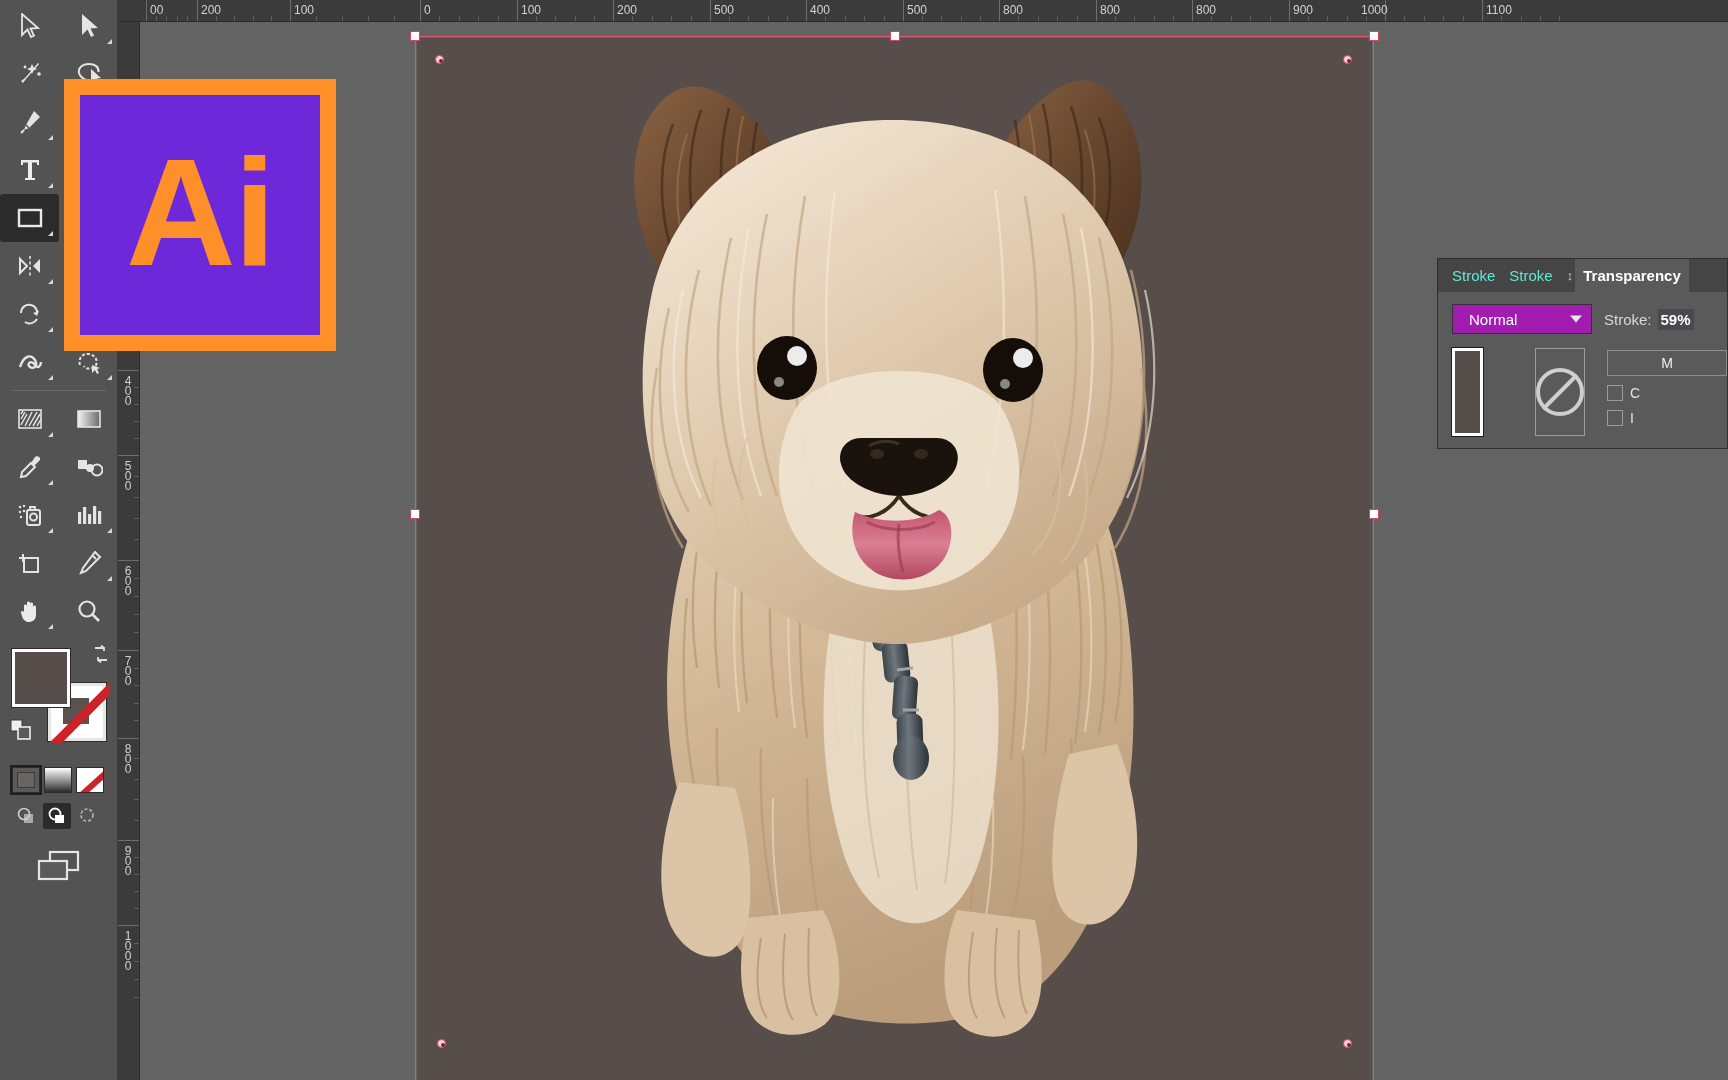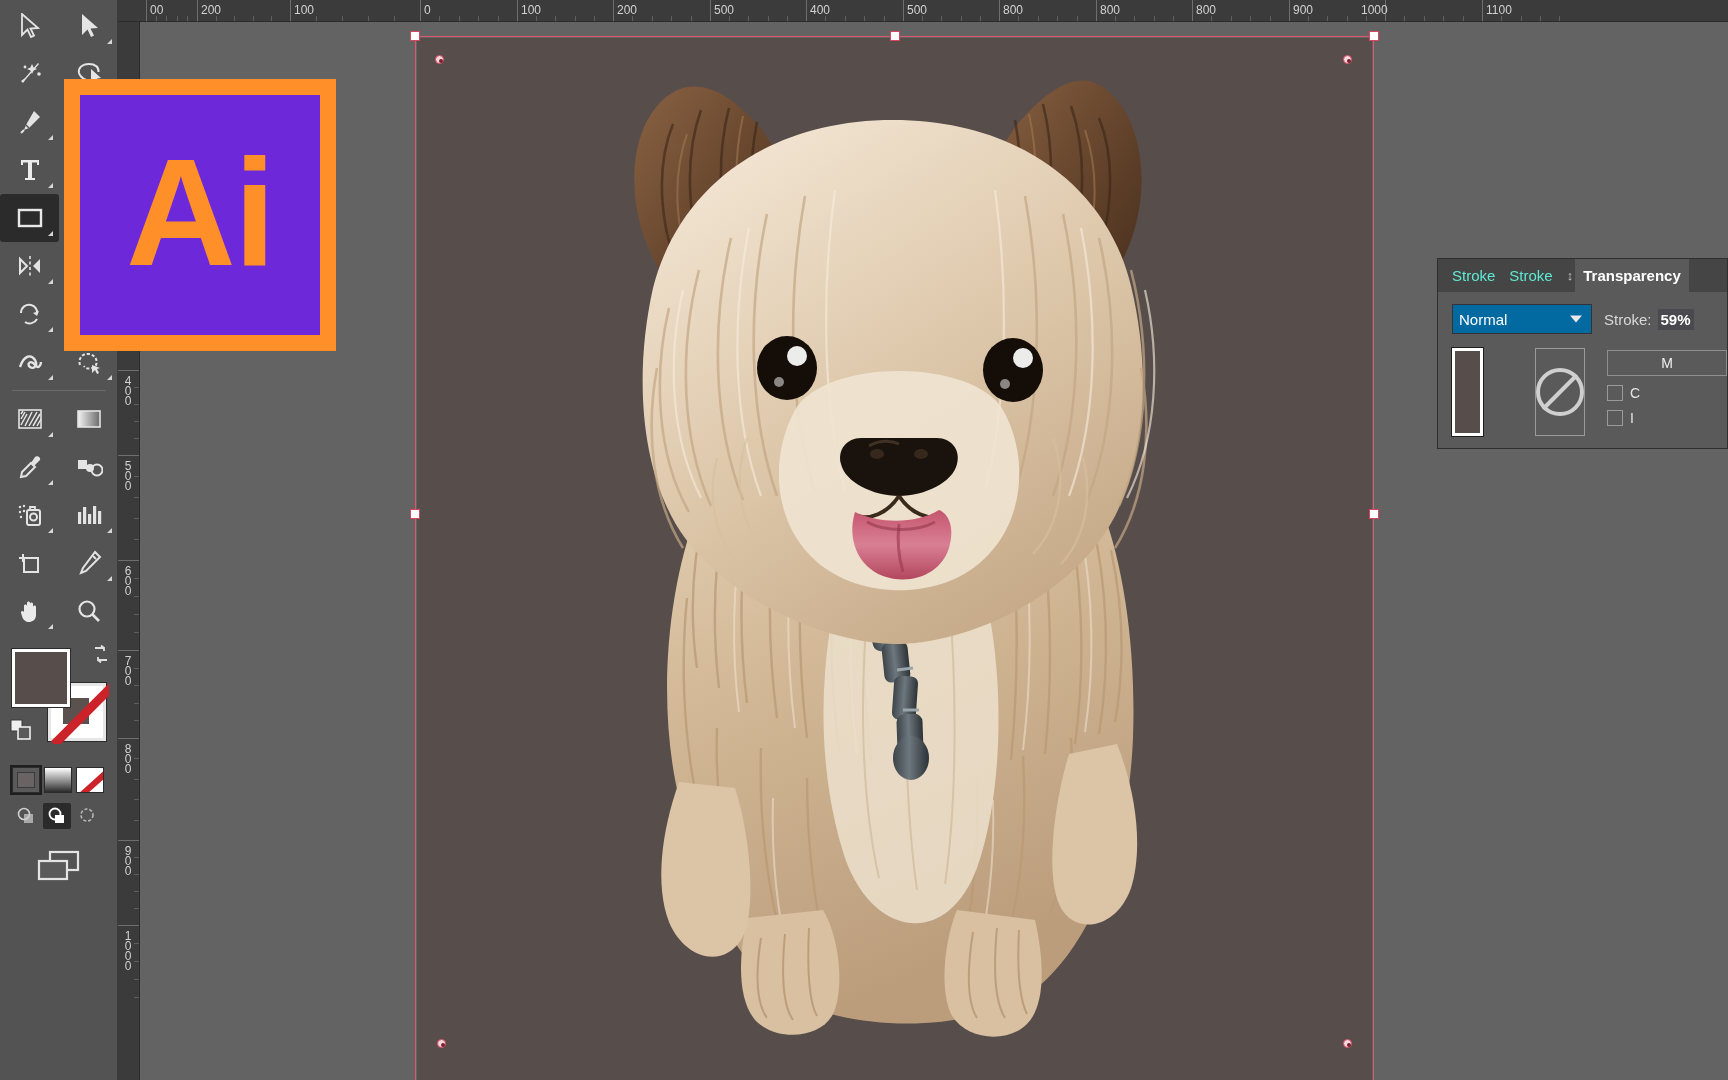--- a/index.html
+++ b/index.html
@@ -179,23 +179,23 @@
   }
   .panel-tab.active {
     color:#ffffff; font-weight:bold; background:#5a5a5a;
     height:33px; display:flex; align-items:center; padding:0 8px;
     margin-right:0;
   }
   .tab-dots { color:#cfcfcf; font-size:13px; margin-right:2px; }
   .panel-body { padding:12px 0 0 14px; }
   .row1 { display:flex; align-items:center; }
   .blend-select {
-    position:relative; width:140px; height:30px; background:#0369a1;
+    position:relative; width:140px; height:30px; background:#a21caf;
     border:1px solid #333; color:#ffffff; font-size:15px;
-    display:flex; align-items:center; padding-left:6px; cursor:pointer;
+    display:flex; align-items:center; padding-left:16px; cursor:pointer;
   }
   .blend-select .chev {
     position:absolute; right:9px; top:50%; transform:translateY(-50%);
     width:0; height:0; border-left:6px solid transparent;
     border-right:6px solid transparent; border-top:7px solid #e8e8e8;
   }
   .op-label { font-size:15px; color:#d8d8d8; margin-left:12px; }
   .op-value {
     margin-left:6px; background:#49494f; color:#ffffff; font-size:15px;
     padding:2px 3px; font-weight:bold; cursor:text;

